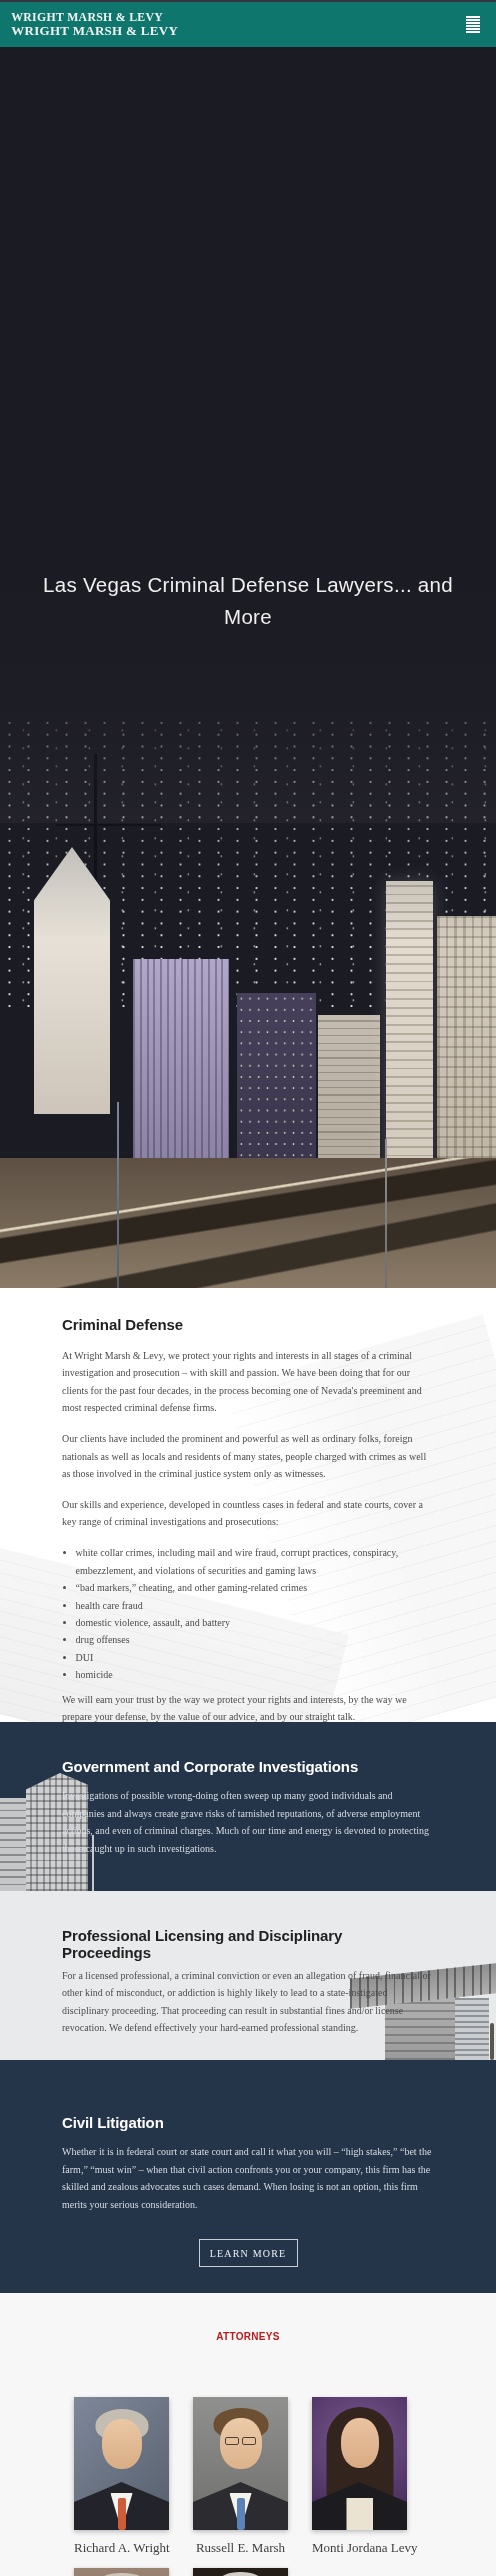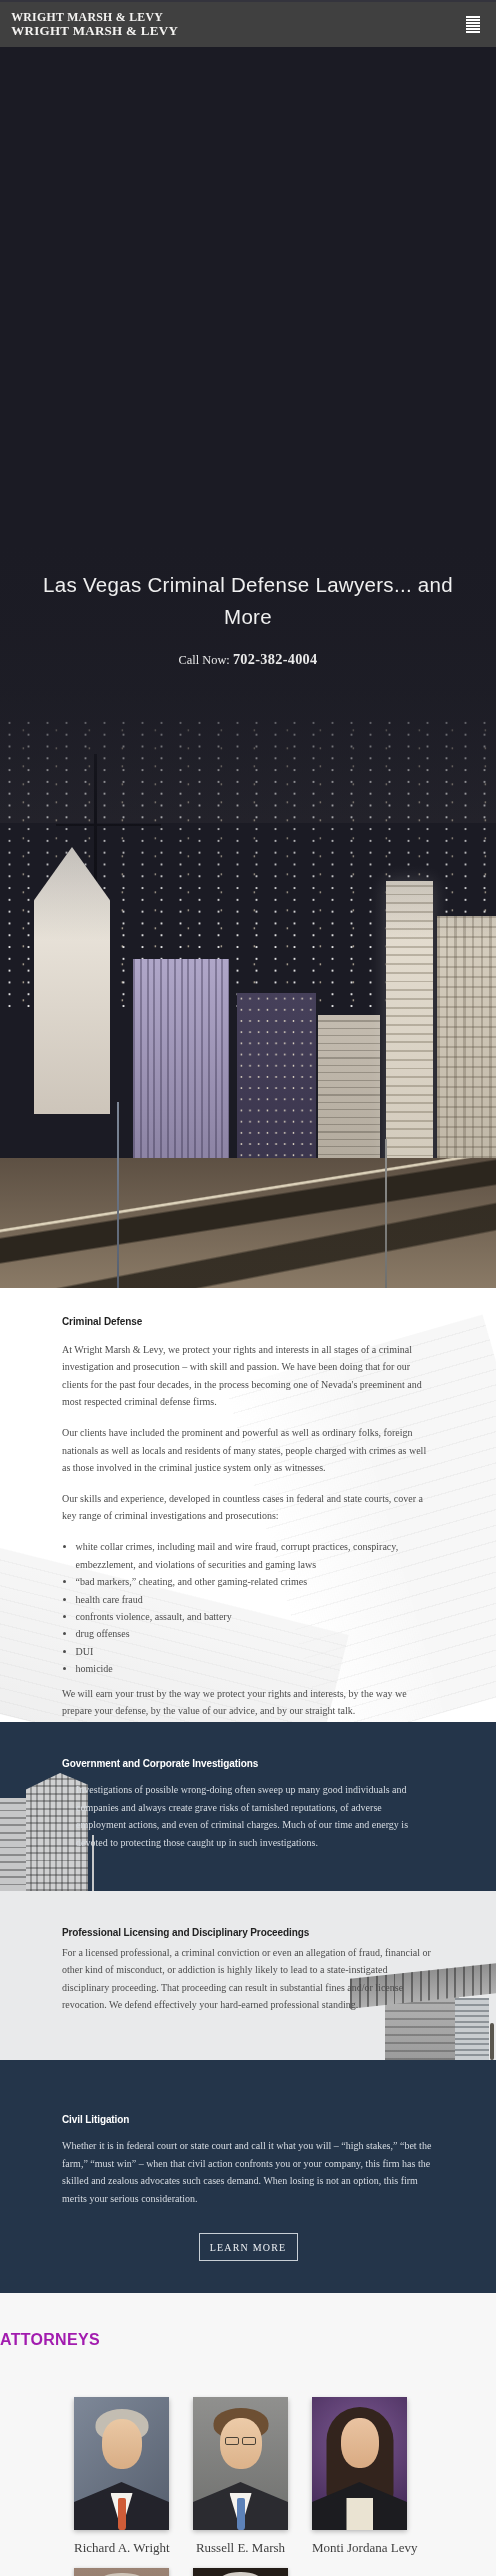--- a/index.html
+++ b/index.html
@@ -6,21 +6,21 @@
   html,body { width:496px; }
   body {
     font-family: "Liberation Serif", "DejaVu Serif", serif;
     background:#ffffff;
     width:496px; height:2576px; overflow:hidden; position:relative;
   }
 
   
   .topline { height:1.9px; background:#34343d; }
   header {
-    height:45px; background:#404040; position:relative; z-index:30;
+    height:45px; background:#0f766e; position:relative; z-index:30;
     display:flex; align-items:center; justify-content:space-between;
     padding:0 16px 0 11.2px;
   }
   .logo { color:#f4f3f1; line-height:1; }
   .logo .l1 { font-size:11.8px; font-weight:bold; letter-spacing:0.3px; display:block; }
   .logo .l2 { font-size:13px; font-weight:bold; letter-spacing:0.3px; display:block; margin-top:0.6px; }
   .hamburger { width:13.6px; display:flex; flex-direction:column; gap:1.2px; cursor:pointer; }
   .hamburger span { height:1.9px; background:#ffffff; display:block; }
 
   
@@ -80,21 +80,21 @@
   .hero-text { position:absolute; left:0; right:0; top:522px; text-align:center; color:#efefef; }
   .hero-title { font-family:"Liberation Sans","DejaVu Sans",sans-serif; font-weight:400;
     font-size:20.5px; line-height:1.55; letter-spacing:0.3px; max-width:434px; margin:0 auto; }
   .hero-call { margin-top:18.6px; font-size:12.4px; color:#e9e9e9; }
   .hero-call b { font-size:14.3px; letter-spacing:0.3px; }
 
   
   section { position:relative; overflow:hidden; }
   .pad { padding:0 62px; }
   h2.sec-h { font-family:"Liberation Sans","DejaVu Sans",sans-serif; font-weight:bold;
-    font-size:10px; letter-spacing:-0.1px; }
+    font-size:15px; letter-spacing:-0.1px; }
   p.body, li.body { font-size:10px; line-height:17.4px; color:#4c4c4c; }
 
   
   .sec-cd { height:434px; background:#ffffff; }
   .sec-cd .wm-right { position:absolute; right:-43px; top:56px; width:267px; height:372px;
     transform:rotate(-16deg); opacity:.8;
     background:
       repeating-linear-gradient(0deg, rgba(0,0,0,.045) 0 1.2px, rgba(0,0,0,0) 1.2px 15px),
       linear-gradient(90deg, rgba(0,0,0,0) 0%, #f6f6f6 45%); }
   .sec-cd .wm-left { position:absolute; left:-50px; bottom:-25px; width:385px; height:161px;
@@ -114,21 +114,21 @@
   .gov-tower { position:absolute; left:26px; bottom:0; width:62px; height:118px;
     background:
       repeating-linear-gradient(0deg, rgba(40,40,40,.35) 0 1.9px, rgba(0,0,0,0) 1.9px 7.4px),
       repeating-linear-gradient(90deg,#d9d9d9 0 4.3px,#9c9c9c 4.3px 6.2px);
     clip-path:polygon(0 14%, 55% 0, 100% 10%, 100% 100%, 0 100%); }
   .gov-wing { position:absolute; left:0; bottom:0; width:28.5px; height:93px;
     background:repeating-linear-gradient(0deg,#cfcfcf 0 5.6px,#8f8f8f 5.6px 7.4px); }
   .gov-lamp { position:absolute; left:92px; bottom:0; width:1.9px; height:56px; background:#d0d0d0; }
   .sec-gov .inner { position:relative; z-index:2; padding-top:36px; }
   .sec-gov h2 { color:#ffffff; margin-bottom:12.4px; }
-  .sec-gov p { color:#d7dce2;margin-left:14px; }
+  .sec-gov p { color:#d7dce2; }
 
   
   .sec-lic { height:169px; background:#e9eaeb; }
   .lic-bld { position:absolute; right:0; bottom:0; width:149px; height:105px; }
   .lic-block { position:absolute; right:37px; bottom:0; width:74px; height:81px;
     background:
       repeating-linear-gradient(0deg, rgba(60,60,60,.35) 0 1.9px, rgba(0,0,0,0) 1.9px 8px),
       linear-gradient(180deg,#b9b9b9,#9b9b9b); }
   .lic-canopy { position:absolute; right:0; bottom:59px; width:146px; height:30px;
     transform:skewY(-6deg);
@@ -148,21 +148,21 @@
   .sec-civ h2 { color:#ffffff; margin-bottom:12.4px; }
   .sec-civ p { color:#d7dce2; }
   .btn-learn { display:block; margin:26px auto 0; width:99px; height:28.5px;
     background:transparent; border:0.6px solid #c8cfd6; color:#eef1f4;
     font-family:"Liberation Serif","DejaVu Serif",serif; font-size:10px;
     letter-spacing:1.2px; cursor:pointer; }
 
   
   .sec-att { height:284px; background:#f7f7f7; }
   .sec-att h3 { font-family:"Liberation Sans","DejaVu Sans",sans-serif; font-weight:bold;
-    font-size:16px; letter-spacing:0.3px; color:#a21caf; padding-top:38px; }
+    font-size:10px; letter-spacing:0.3px; color:#b91c1c; text-align:center; padding-top:38px; }
   .att-row { position:absolute; left:74px; top:104px; display:flex; gap:24px; }
   .att-card { width:95px; }
   .portrait { width:95px; height:133px; position:relative; overflow:hidden;
     box-shadow:0 1.9px 5px rgba(0,0,0,.28); }
   .att-name { text-align:center; font-size:13px; color:#3f3f3f; margin-top:10px; white-space:nowrap; }
   
   .p1 { background:linear-gradient(135deg,#7e8898,#555e6d); }
   
   .p2 { background:linear-gradient(180deg,#90908e,#6e6f6d); }
   
@@ -229,40 +229,36 @@
     <div class="bld bld-white"></div>
     <div class="bld bld-right"></div>
     <div class="highway"></div>
     <div class="pole p1"></div>
     <div class="pole p2"></div>
 
   </div>
   <div class="hero-overlay"></div>
   <div class="hero-text">
     <h1 class="hero-title">Las Vegas Criminal Defense Lawyers... and More</h1>
-    <div class="hero-call">
-      <span>Call Now:</span>
-      <b>702-382-4004</b>
-    </div>
   </div>
 </section>
 
 <section class="sec-cd">
   <div class="wm-right"></div>
   <div class="wm-left"></div>
   <div class="inner pad">
     <h2 class="sec-h">Criminal Defense</h2>
     <p class="body">At Wright Marsh &amp; Levy, we protect your rights and interests in all stages of a criminal investigation and prosecution – with skill and passion. We have been doing that for our clients for the past four decades, in the process becoming one of Nevada's preeminent and most respected criminal defense firms.</p>
     <p class="body">Our clients have included the prominent and powerful as well as ordinary folks, foreign nationals as well as locals and residents of many states, people charged with crimes as well as those involved in the criminal justice system only as witnesses.</p>
     <p class="body">Our skills and experience, developed in countless cases in federal and state courts, cover a key range of criminal investigations and prosecutions:</p>
     <ul>
       <li class="body">white collar crimes, including mail and wire fraud, corrupt practices, conspiracy, embezzlement, and violations of securities and gaming laws</li>
       <li class="body">“bad markers,” cheating, and other gaming-related crimes</li>
       <li class="body">health care fraud</li>
-      <li class="body">confronts violence, assault, and battery</li>
+      <li class="body">domestic violence, assault, and battery</li>
       <li class="body">drug offenses</li>
       <li class="body">DUI</li>
       <li class="body">homicide</li>
     </ul>
     <p class="body">We will earn your trust by the way we protect your rights and interests, by the way we prepare your defense, by the value of our advice, and by our straight talk.</p>
   </div>
 </section>
 
 <section class="sec-gov">
   <div class="gov-bld">

